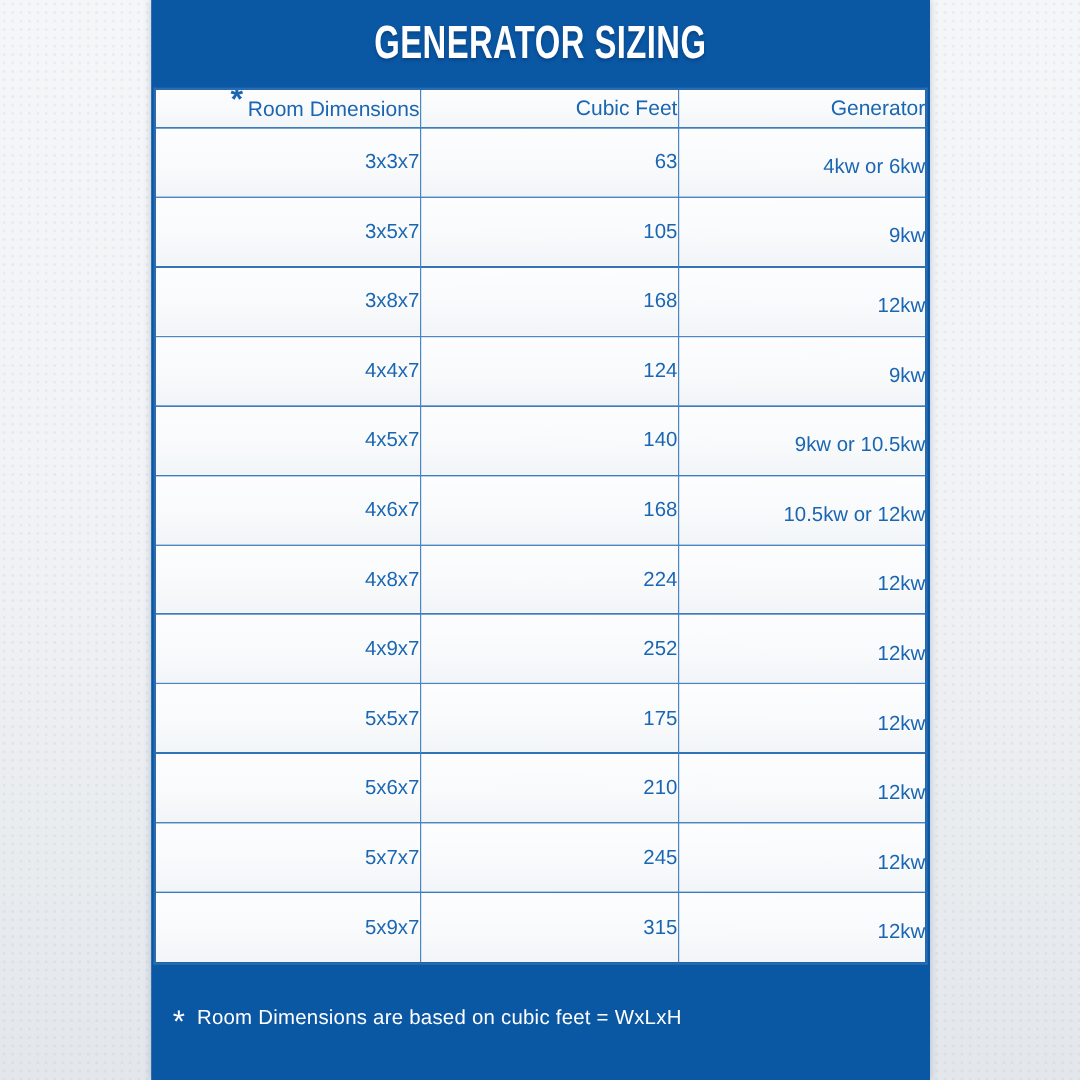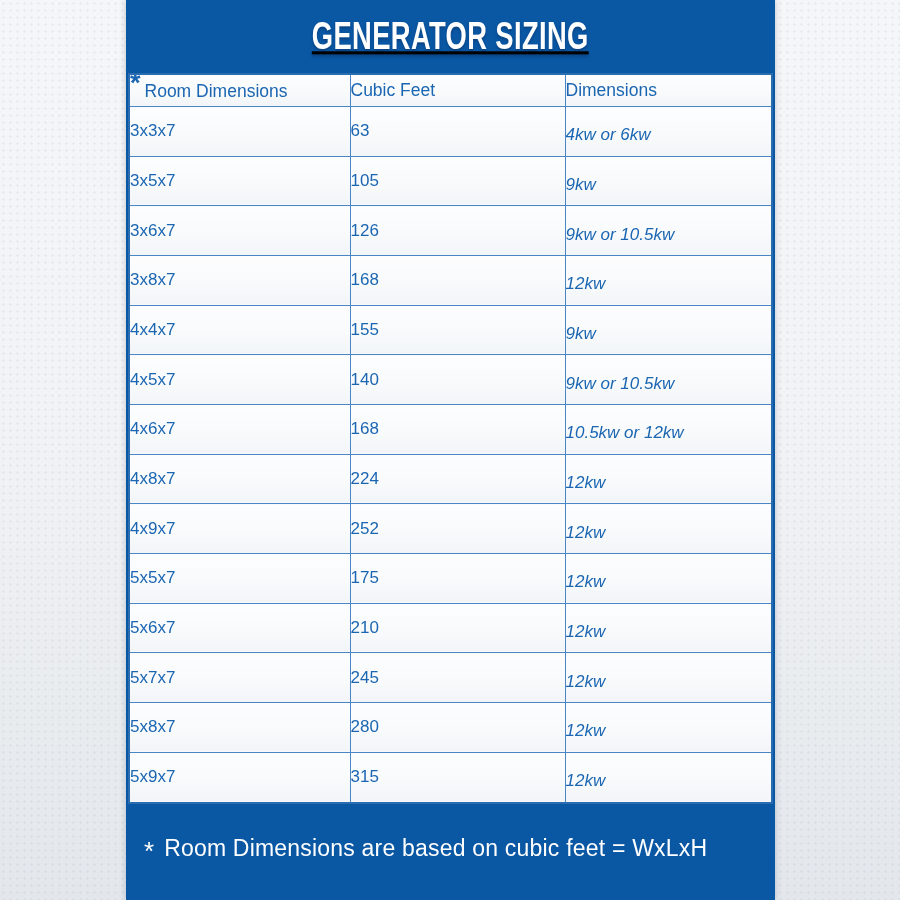--- a/index.html
+++ b/index.html
@@ -23,21 +23,20 @@
     display: flex;
     flex-direction: column;
     box-shadow: 0 0 6px rgba(20,50,90,0.25);
   }
   .title-band {
     height: 73px;
     flex: 0 0 73px;
     display: flex;
     align-items: center;
     justify-content: center;
-    text-decoration: underline;
   }
   .title {
     color: #ffffff;
     font-weight: bold;
     font-size: 38px;
     letter-spacing: 0.5px;
     white-space: nowrap;
     transform: scaleX(0.72) scaleY(1.02);
     text-shadow: 0 2px 3px rgba(10,30,60,0.35);
   }
@@ -46,21 +45,21 @@
     width: 643px;
     height: 731px;
     margin: 0 auto;
     border-collapse: collapse;
     table-layout: fixed;
     border: 2px solid #2a6cb0;
   }
   table.sizing th, table.sizing td {
     border: 1.4px solid #4a86c5;
     background: linear-gradient(180deg, #fdfdfe 0%, #f8fafb 55%, #f2f5f8 100%);
-    text-align: left;
+    text-align: right;
     vertical-align: middle;
     color: #1b66b2;
     font-size: 17px;
     padding: 0;
     overflow: hidden;
   }
   table.sizing th {
     font-size: 17.5px;
     font-weight: normal;
   }
@@ -68,37 +67,36 @@
     font-size: 27px;
     font-weight: bold;
     vertical-align: -2px;
     position: relative;
     top: -7px;
     margin-right: 4px;
   }
   .gen-text {
     display: inline-block;
     transform: translateY(4px);
-    font-style: italic;
   }
   .footer-band {
     flex: 1 1 auto;
     display: flex;
     align-items: center;
     color: #ffffff;
     padding: 0 10px 8px 18px;
   }
   .foot-ast {
     font-size: 26px;
     line-height: 1;
     margin-right: 10px;
     transform: translateY(3px);
   }
   .foot-text {
-    font-size: 23px;
+    font-size: 17px;
     letter-spacing: 0.2px;
   }
 </style>
 </head>
 <body>
 
 <div class="panel">
 
   <div class="title-band">
     <div class="title">GENERATOR SIZING</div>
@@ -112,48 +110,43 @@
     </colgroup>
     <thead>
       <tr>
         <th>
           <span class="hdr-ast">*</span><span>Room Dimensions</span>
         </th>
         <th>
           <span>Cubic Feet</span>
         </th>
         <th>
-          <span>Dimensions</span>
+          <span>Generator</span>
         </th>
       </tr>
     </thead>
     <tbody>
         <tr>
           <td><span>3x3x7</span></td>
           <td><span>63</span></td>
           <td><span class="gen-text">4kw or 6kw</span></td>
         </tr>
         <tr>
           <td><span>3x5x7</span></td>
           <td><span>105</span></td>
           <td><span class="gen-text">9kw</span></td>
         </tr>
         <tr>
-          <td><span>3x6x7</span></td>
-          <td><span>126</span></td>
-          <td><span class="gen-text">9kw or 10.5kw</span></td>
-        </tr>
-        <tr>
           <td><span>3x8x7</span></td>
           <td><span>168</span></td>
           <td><span class="gen-text">12kw</span></td>
         </tr>
         <tr>
           <td><span>4x4x7</span></td>
-          <td><span>155</span></td>
+          <td><span>124</span></td>
           <td><span class="gen-text">9kw</span></td>
         </tr>
         <tr>
           <td><span>4x5x7</span></td>
           <td><span>140</span></td>
           <td><span class="gen-text">9kw or 10.5kw</span></td>
         </tr>
         <tr>
           <td><span>4x6x7</span></td>
           <td><span>168</span></td>
@@ -178,25 +171,20 @@
           <td><span>5x6x7</span></td>
           <td><span>210</span></td>
           <td><span class="gen-text">12kw</span></td>
         </tr>
         <tr>
           <td><span>5x7x7</span></td>
           <td><span>245</span></td>
           <td><span class="gen-text">12kw</span></td>
         </tr>
         <tr>
-          <td><span>5x8x7</span></td>
-          <td><span>280</span></td>
-          <td><span class="gen-text">12kw</span></td>
-        </tr>
-        <tr>
           <td><span>5x9x7</span></td>
           <td><span>315</span></td>
           <td><span class="gen-text">12kw</span></td>
         </tr>
       </tbody>
   </table>
 
   <div class="footer-band">
     <span class="foot-ast">*</span>
     <span class="foot-text">Room Dimensions are based on cubic feet = WxLxH</span>

